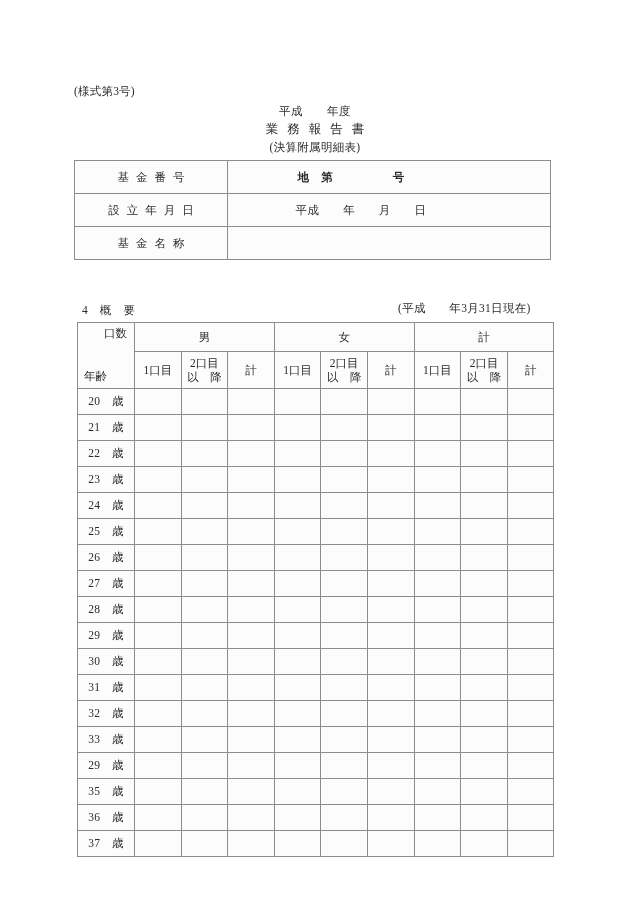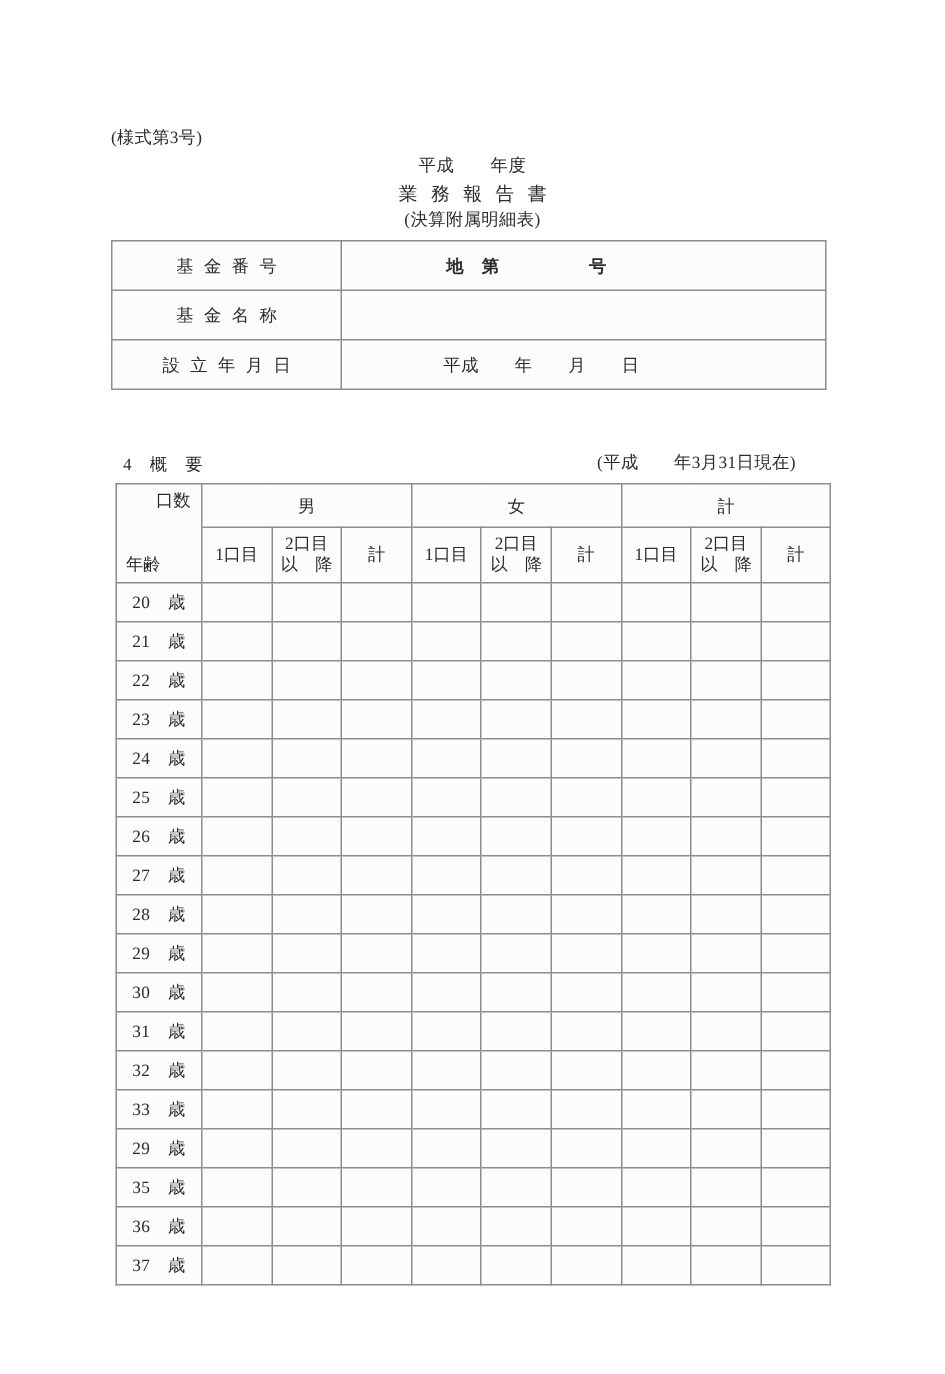--- a/index.html
+++ b/index.html
@@ -59,21 +59,21 @@
     letter-spacing: 0.3px;
     line-height: 17px;
     white-space: pre;
   }
 
   
   .tbl {
     position: absolute;
     border-collapse: collapse;
     table-layout: fixed;
-    background: #fef9c3;
+    background: #7f1d1d;
     padding-left: 40px;
   }
   .tbl td, .tbl th {
     border: 1px solid #8d8d8d;
     font-weight: normal;
     font-size: 11.5px;
     padding: 0;
     background: #fcfcfc;
   }
 
@@ -200,26 +200,26 @@
     <div class="title-sub">(決算附属明細表)</div>
   </div>
 
   <table class="tbl" id="ident-table">
     <tbody>
       <tr>
         <td class="ident-label">基金番号</td>
         <td class="ident-value v-num">地　第　　　　　号</td>
       </tr>
       <tr>
+        <td class="ident-label">設立年月日</td>
+        <td class="ident-value v-date">平成　　年　　月　　日</td>
+      </tr>
+      <tr>
         <td class="ident-label">基金名称</td>
         <td class="ident-value v-blank"></td>
-      </tr>
-      <tr>
-        <td class="ident-label">設立年月日</td>
-        <td class="ident-value v-date">平成　　年　　月　　日</td>
       </tr>
     </tbody>
   </table>
 
   <div class="outline">
     <div class="lvl1">4　概　要</div>
     <div class="lvl2">(1)　年齢別・加入口数別加入状況</div>
     <div class="lvl3">①　総括表</div>
   </div>
 

